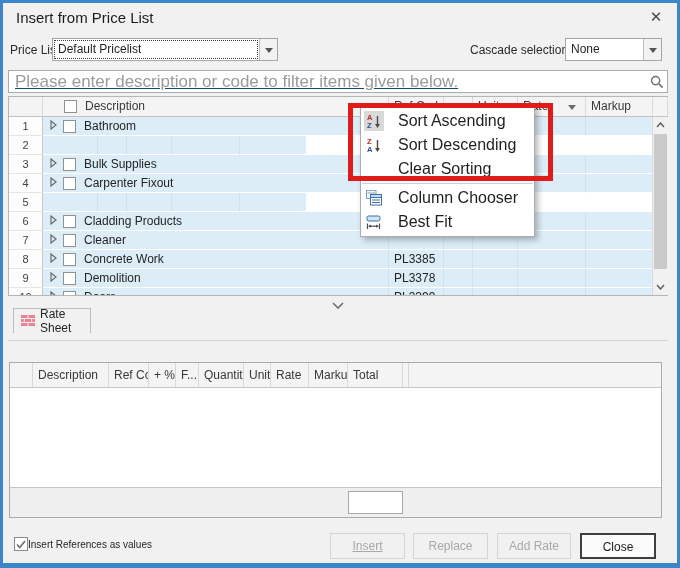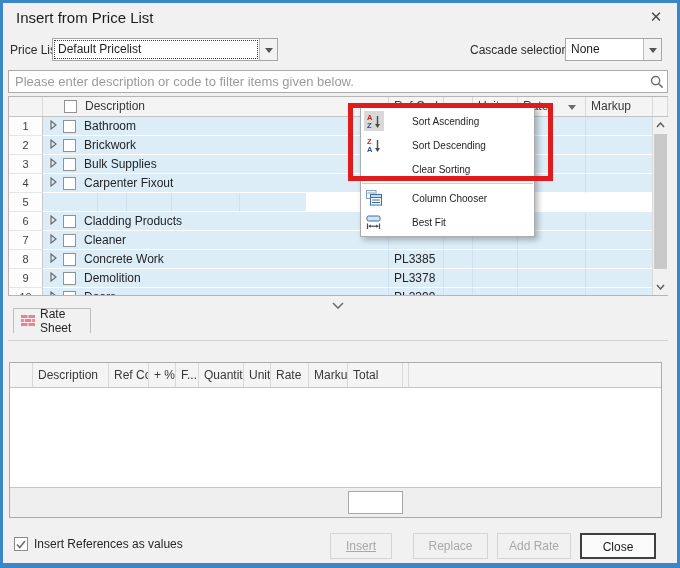--- a/index.html
+++ b/index.html
@@ -18,21 +18,21 @@
   .lbl { position:absolute; font-size:12px; color:#2b2b2b; }
 
   .combo { position:absolute; height:23px; background:#fff; border:1px solid #a6a6a6; display:flex; }
   .combo .val { flex:1; font-size:12px; color:#1f1f1f; line-height:21px; padding-left:5px; overflow:hidden; white-space:nowrap; }
   .combo .dd { width:18px; background:#f2f2f2; border-left:1px solid #bdbdbd; position:relative; cursor:pointer; }
   .combo .dd::after { content:""; position:absolute; left:50%; top:50%; margin:-2px 0 0 -4px;
                       border-left:4px solid transparent; border-right:4px solid transparent; border-top:5px solid #555; }
   .focus-dots { position:absolute; left:1px; top:1px; right:19px; bottom:1px; border:1px dotted #3c3c3c; pointer-events:none; }
 
   .filterbox { position:absolute; left:8px; top:70px; width:660px; height:23px; }
-  .filterbox input { width:100%; height:100%; border:1px solid #ababab; font-size:13px; padding:0 24px 0 6px; color:#0c4a6e; background:#fff; }
+  .filterbox input { width:100%; height:100%; border:1px solid #ababab; font-size:17px; padding:0 24px 0 6px; color:#0c4a6e; background:#fff;text-decoration:underline; }
   .filterbox input::placeholder { color:#9b9b9b; }
   .filterbox .sicon { position:absolute; right:3px; top:4px; width:16px; height:16px; cursor:pointer; }
 
   
   .grid-top { position:absolute; left:8px; top:96px; width:660px; height:200px; background:#fff; border:1px solid #b5b5b5; }
   .ghead { display:flex; height:20px; background:#f4f4f4; border-bottom:1px solid #c3c3c3; }
   .ghead .hc { border-right:1px solid #d9d9d9; font-size:12px; color:#383838; line-height:19px;
                white-space:nowrap; overflow:hidden; position:relative; flex:none; }
   .hc-ind{width:34px}.hc-desc{width:346px;display:flex;align-items:center}
   .hc-ref{width:55px;padding-left:5px}.hc-pc{width:29px}.hc-unit{width:45px;padding-left:5px}
@@ -68,33 +68,33 @@
   .bhead { display:flex; height:25px; background:#f4f4f4; border-bottom:1px solid #c6c6c6; }
   .bhead .bhc { border-right:1px solid #d9d9d9; font-size:12px; color:#383838; line-height:24px;
                 padding-left:5px; white-space:nowrap; overflow:hidden; flex:none; }
   .b-ind{width:23px}.b-desc{width:76px}.b-ref{width:40px}.b-pc{width:27px}.b-f{width:23px}
   .b-qty{width:45px}.b-unit{width:27px}.b-rate{width:38px}.b-mk{width:39px}.b-tot{width:55px}.b-fill{flex:1;border-right:none}
   .bfoot { position:absolute; left:0; bottom:0; width:651px; height:30px; background:#efefef; border-top:1px solid #c6c6c6; }
   .sumcell { position:absolute; left:338px; top:3px; width:55px; height:23px; background:#fff; border:1px solid #a8a8a8; }
 
   .chkrow { position:absolute; left:14px; top:537px; display:flex; align-items:center; cursor:pointer; }
   .chkbox { width:14px; height:14px; background:#fff; border:1px solid #8b8b8b; display:flex; align-items:center; justify-content:center; }
-  .chkrow .clabel { font-size:12px; color:#262626; margin-left:6px; }
+  .chkrow .clabel { font-size:10px; color:#262626; margin-left:0; }
 
   .btn { position:absolute; top:533px; height:26px; font-size:12px; text-align:center; line-height:24px; cursor:default; }
   .btn.disabled { background:#f1f1f1; border:1px solid #d4d4d4; color:#a8a8a8; }
   .btn.default { background:#fbfbfb; border:2px solid #3f3f3f; color:#1a1a1a; cursor:pointer; }
 
   
   .menu { position:absolute; left:360px; top:106px; width:175px; background:#fff; border:1px solid #acacac;
           box-shadow:3px 3px 6px rgba(0,0,0,0.28); z-index:50; padding:2px 0; }
   .mi { height:24px; display:flex; align-items:center; cursor:pointer; }
   .mi .ico { width:20px; height:20px; margin-left:3px; display:flex; align-items:center; justify-content:center; flex:none; }
   .mi .ico.pressed { background:#d9d9d9; }
-  .mi .mlabel { font-size:10px; color:#1f1f1f; margin-left:28px; white-space:nowrap;text-align:center; }
+  .mi .mlabel { font-size:16px; color:#1f1f1f; margin-left:14px; white-space:nowrap;text-align:center; }
   .msep { height:1px; background:#d0d0d0; margin:2px 1px; }
 
   .redrect { position:absolute; left:348px; top:103px; width:205px; height:78px; border:5px solid #e01b1b; z-index:60; pointer-events:none; }
 </style>
 </head>
 <body>
 
 <div class="dlg">
 
   <div class="title">Insert from Price List</div>
@@ -149,27 +149,20 @@
             <span>Bathroom</span>
           </div>
           <div class="tc tc-ref"></div>
           <div class="tc tc-pc"></div>
           <div class="tc tc-unit"></div>
           <div class="tc tc-rate"></div>
           <div class="tc tc-mk"></div>
         </div>
       <div class="trow">
           <div class="tc tc-ind">2</div>
-          <div class="tc tc-desc">
-            <span class="exp"><svg width="7" height="10" viewBox="0 0 7 10">
-                <polygon points="1,1 6,5 1,9" fill="none" stroke="#6b6b6b" stroke-width="1.2"></polygon>
-              </svg></span>
-            <span class="cb"></span>
-            <span>Brickwork</span>
-          </div>
           <div class="tc tc-ref"></div>
           <div class="tc tc-pc"></div>
           <div class="tc tc-unit"></div>
           <div class="tc tc-rate"></div>
           <div class="tc tc-mk"></div>
         </div>
       <div class="trow">
           <div class="tc tc-ind">3</div>
           <div class="tc tc-desc">
             <span class="exp"><svg width="7" height="10" viewBox="0 0 7 10">
@@ -344,21 +337,21 @@
 
   <div class="chkrow">
     <span class="chkbox">
       <svg width="10" height="9" viewBox="0 0 10 9">
           <polyline points="1,4.5 3.8,7.5 9,1" fill="none" stroke="#6e6e6e" stroke-width="1.6"></polyline>
         </svg>
     </span>
     <span class="clabel">Insert References as values</span>
   </div>
 
-  <div class="btn disabled" style="left:330px; width:62px;text-decoration:underline;">Insert</div>
+  <div class="btn disabled" style="left:330px; width:75px;text-decoration:underline;">Insert</div>
   <div class="btn disabled" style="left:413px; width:75px;">Replace</div>
   <div class="btn disabled" style="left:497px; width:74px;">Add Rate</div>
   <div class="btn default" style="left:580px; width:76px;">Close</div>
 
   <div class="menu">
     <div class="mi">
       <span class="ico pressed">
         <svg width="16" height="16" viewBox="0 0 16 16">
           <text x="1" y="7" font-size="7.5" font-weight="bold" fill="#bf2b25">A</text>
           <text x="1" y="15" font-size="7.5" font-weight="bold" fill="#274f94">Z</text>

